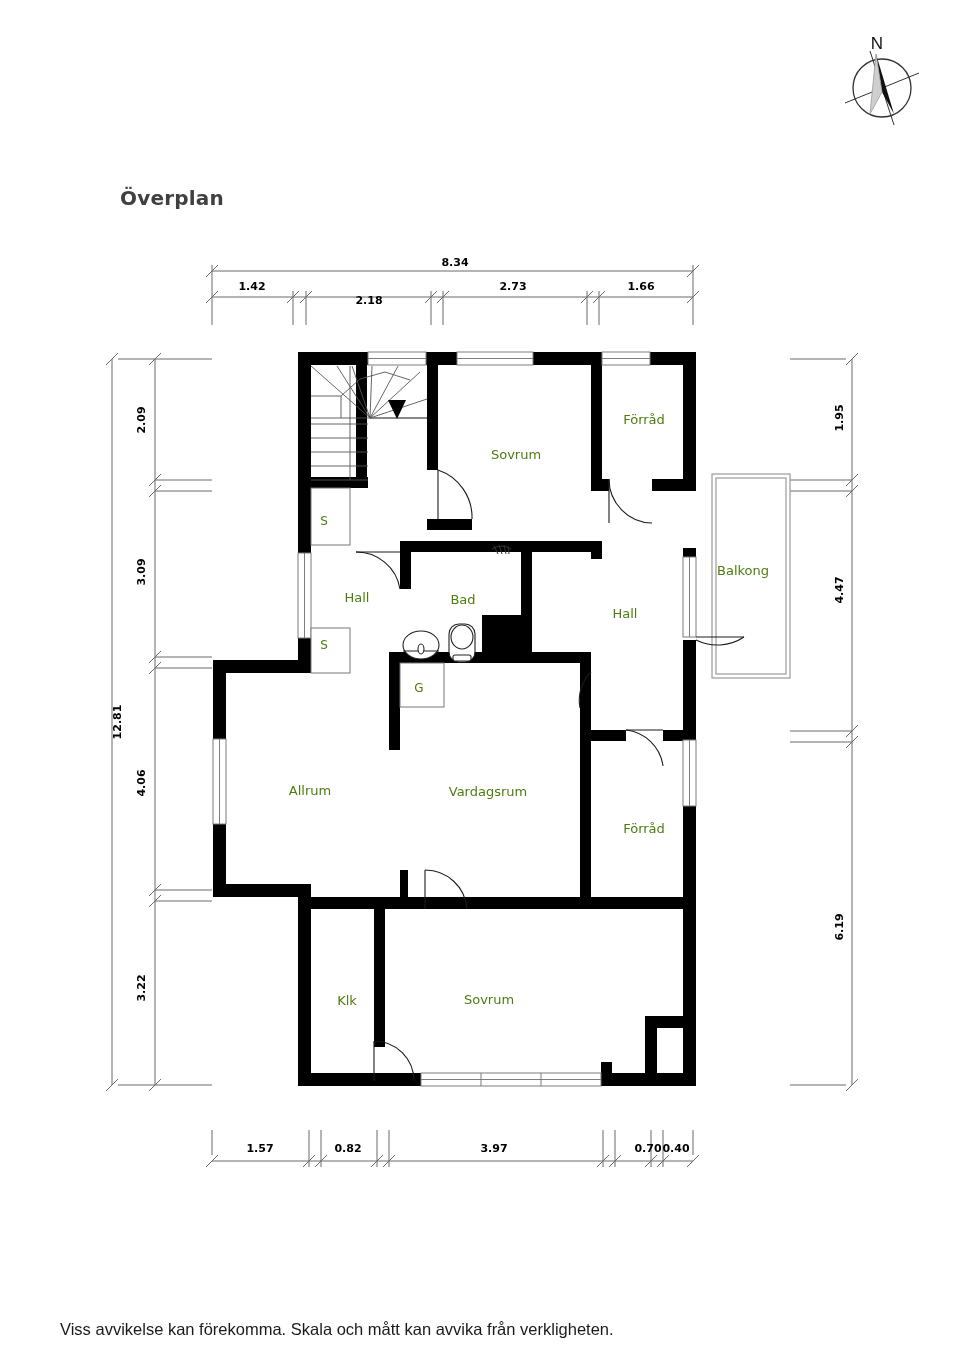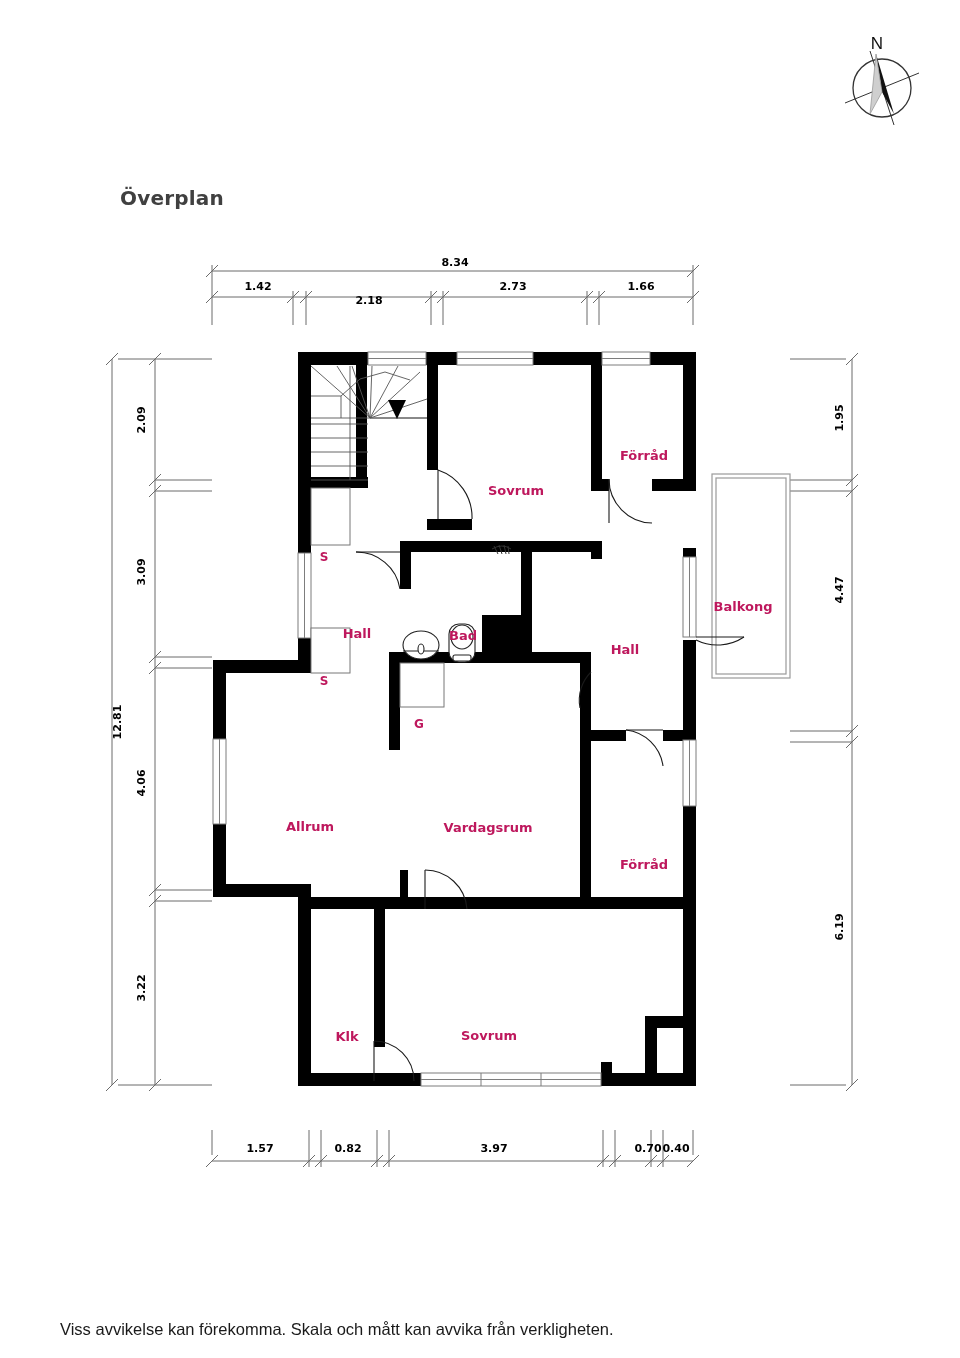--- a/index.html
+++ b/index.html
@@ -42,27 +42,26 @@
     left: 20px;
     top: 1320px;
     font-size: 16.5px;
     color: #1a1a1a;
     font-family: "Liberation Sans", sans-serif;
     white-space: nowrap;
     margin-left: 40px;
   }
   .room-label {
     position: absolute;
-    font-weight: bold;
-    color: #be185d;
+    font-weight: normal;
+    color: #4d7c0f;
     font-size: 13px;
     white-space: nowrap;
     transform: translate(-50%, -50%);
     font-family: "DejaVu Sans", sans-serif;
-    margin-top: 36px;
   }
   .room-label.small {
     font-size: 12px;
   }
   .dim-label {
     position: absolute;
     font-weight: bold;
     color: #000000;
     font-size: 11px;
     white-space: nowrap;
@@ -380,21 +379,21 @@
   <div class="room-label" style="left:743px; top:570px;">Balkong</div>
   <div class="room-label small" style="left:324px; top:645px;">S</div>
   <div class="room-label small" style="left:419px; top:688px;">G</div>
   <div class="room-label" style="left:310px; top:790px;">Allrum</div>
   <div class="room-label" style="left:488px; top:791px;">Vardagsrum</div>
   <div class="room-label" style="left:644px; top:828px;">Förråd</div>
   <div class="room-label" style="left:347px; top:1000px;">Klk</div>
   <div class="room-label" style="left:489px; top:999px;">Sovrum</div>
 
   <div class="dim-label" style="left:455px; top:262px;">8.34</div>
-  <div class="dim-label" style="left:258px; top:286px;text-align:right;">1.42</div>
+  <div class="dim-label" style="left:252px; top:286px;text-align:right;">1.42</div>
   <div class="dim-label" style="left:369px; top:300px;">2.18</div>
   <div class="dim-label" style="left:513px; top:286px;">2.73</div>
   <div class="dim-label" style="left:641px; top:286px;">1.66</div>
 
   <div class="dim-label vert" style="left:117px; top:722px;">12.81</div>
   <div class="dim-label vert" style="left:141px; top:420px;">2.09</div>
   <div class="dim-label vert" style="left:141px; top:572px;">3.09</div>
   <div class="dim-label vert" style="left:141px; top:783px;">4.06</div>
   <div class="dim-label vert" style="left:141px; top:988px;">3.22</div>
 

